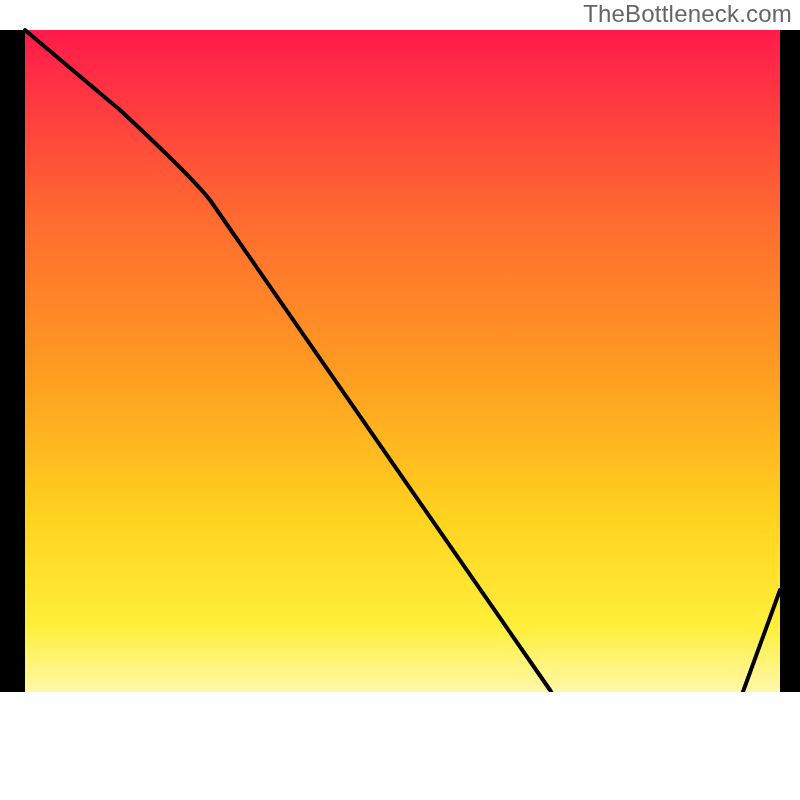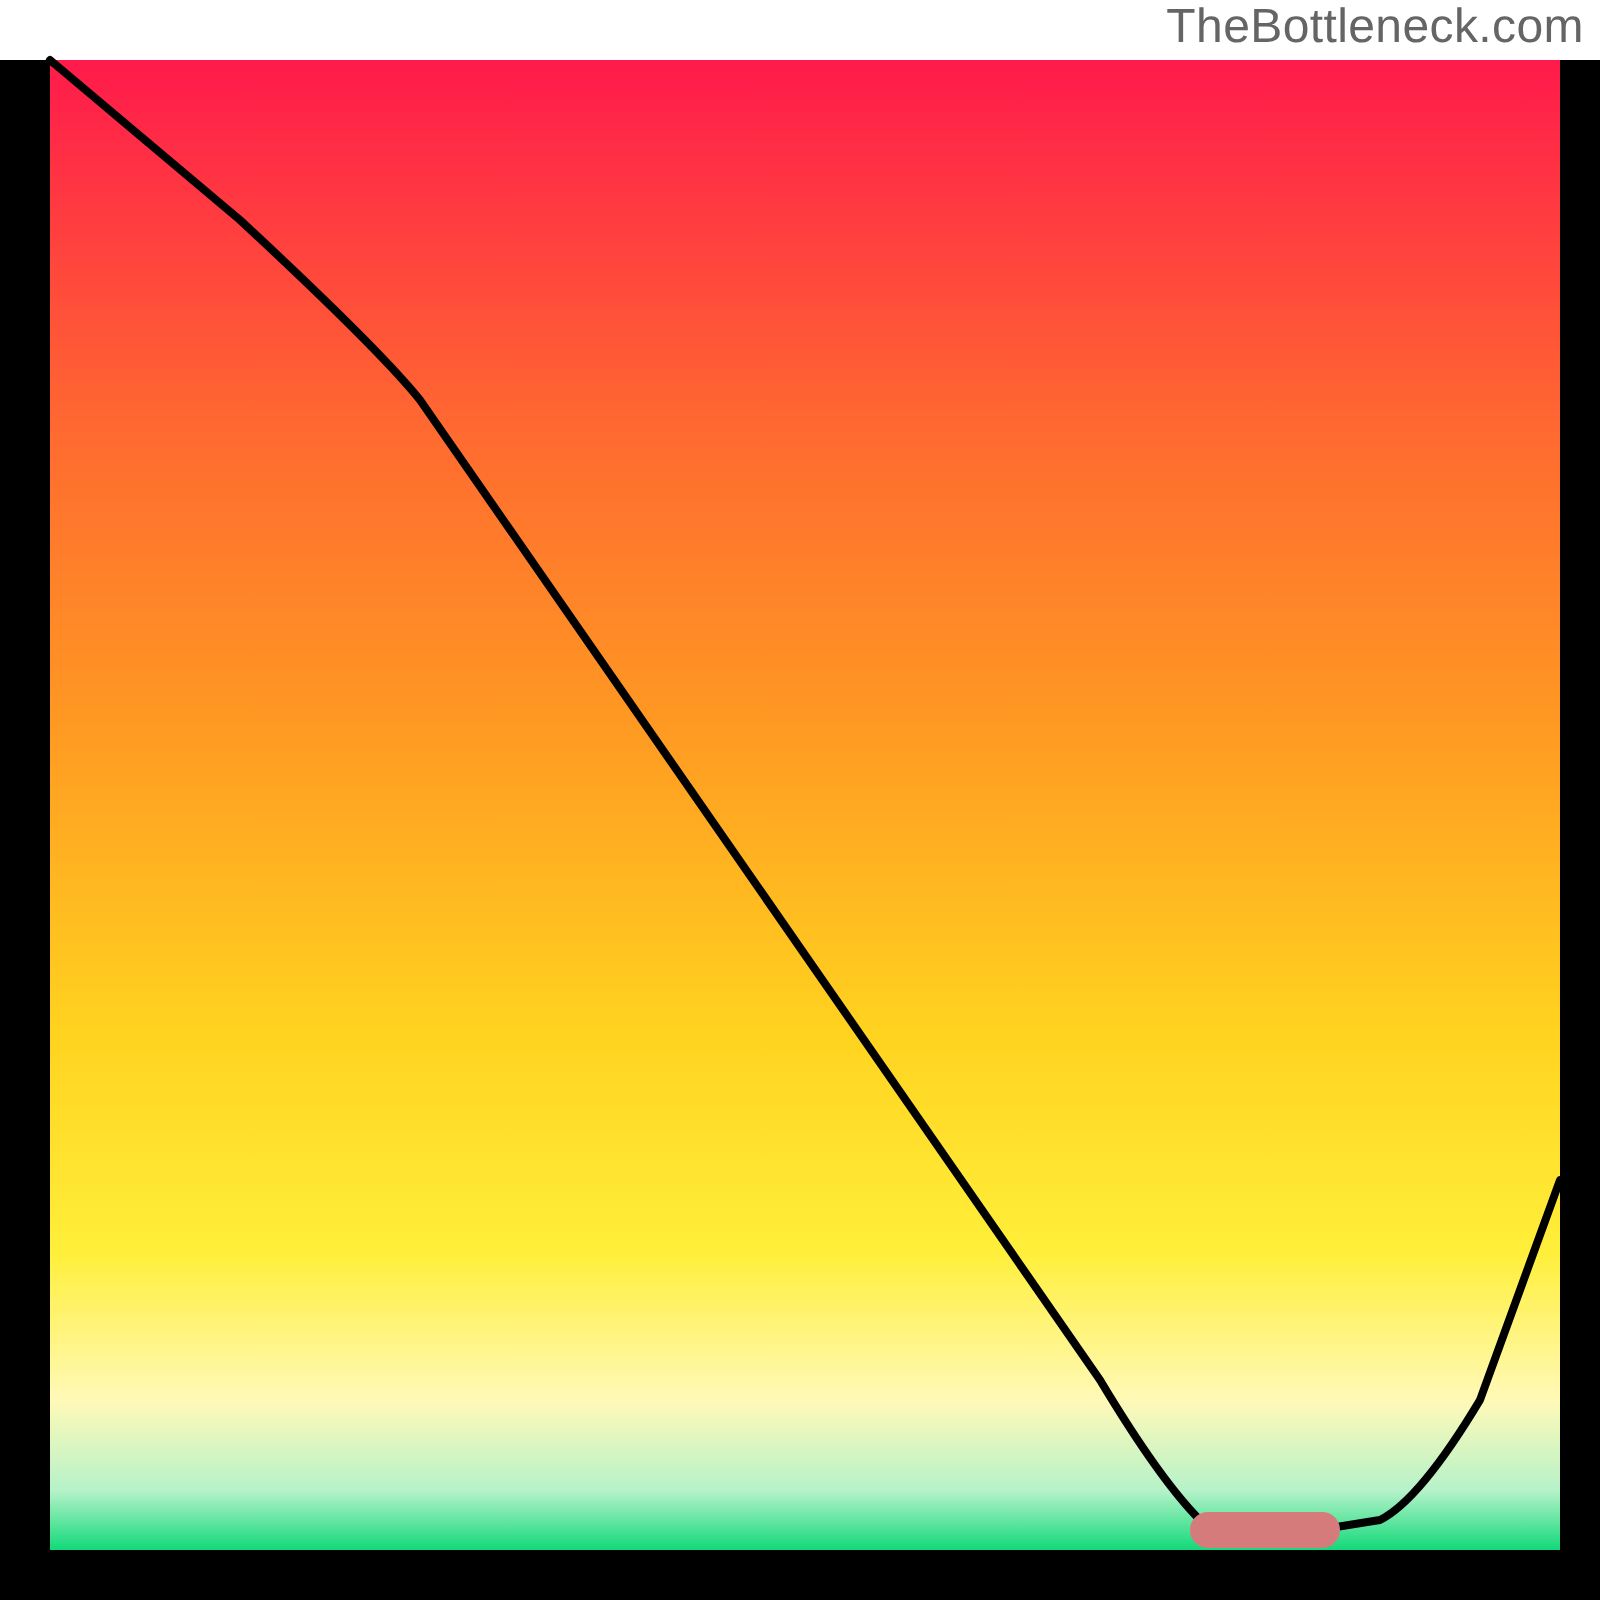--- a/index.html
+++ b/index.html
@@ -5,21 +5,21 @@
   html, body {
     margin: 0;
     padding: 0;
     width: 800px;
     height: 800px;
     overflow: hidden;
     background: #fff;
   }
   .frame {
     width: 800px;
-    height: 800px;
+    height: 692px;
     position: relative;
     overflow: hidden;
   }
   .attribution {
     position: absolute;
     top: 0;
     right: 8px;
     font: 24px Arial, Helvetica, sans-serif;
     color: #656565;
     letter-spacing: 0.2px;

